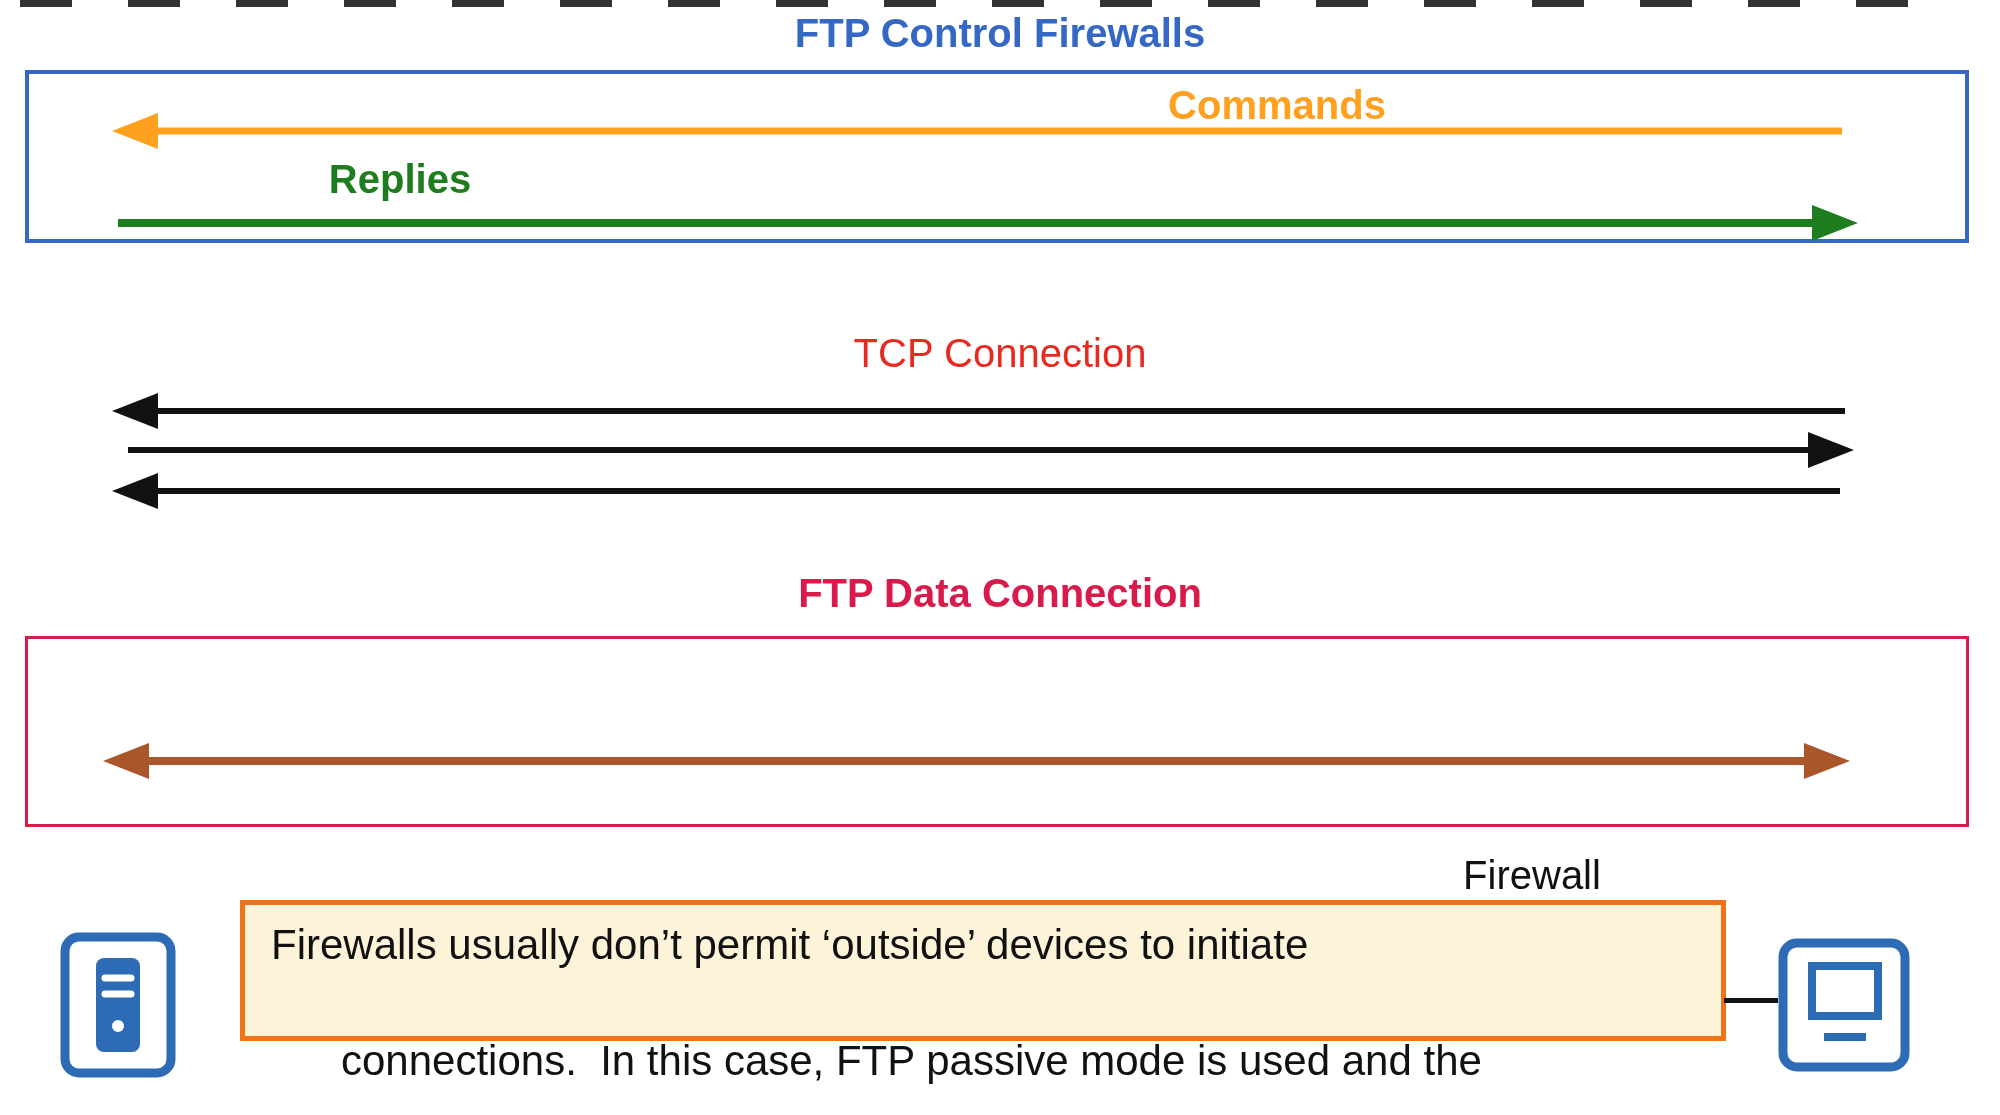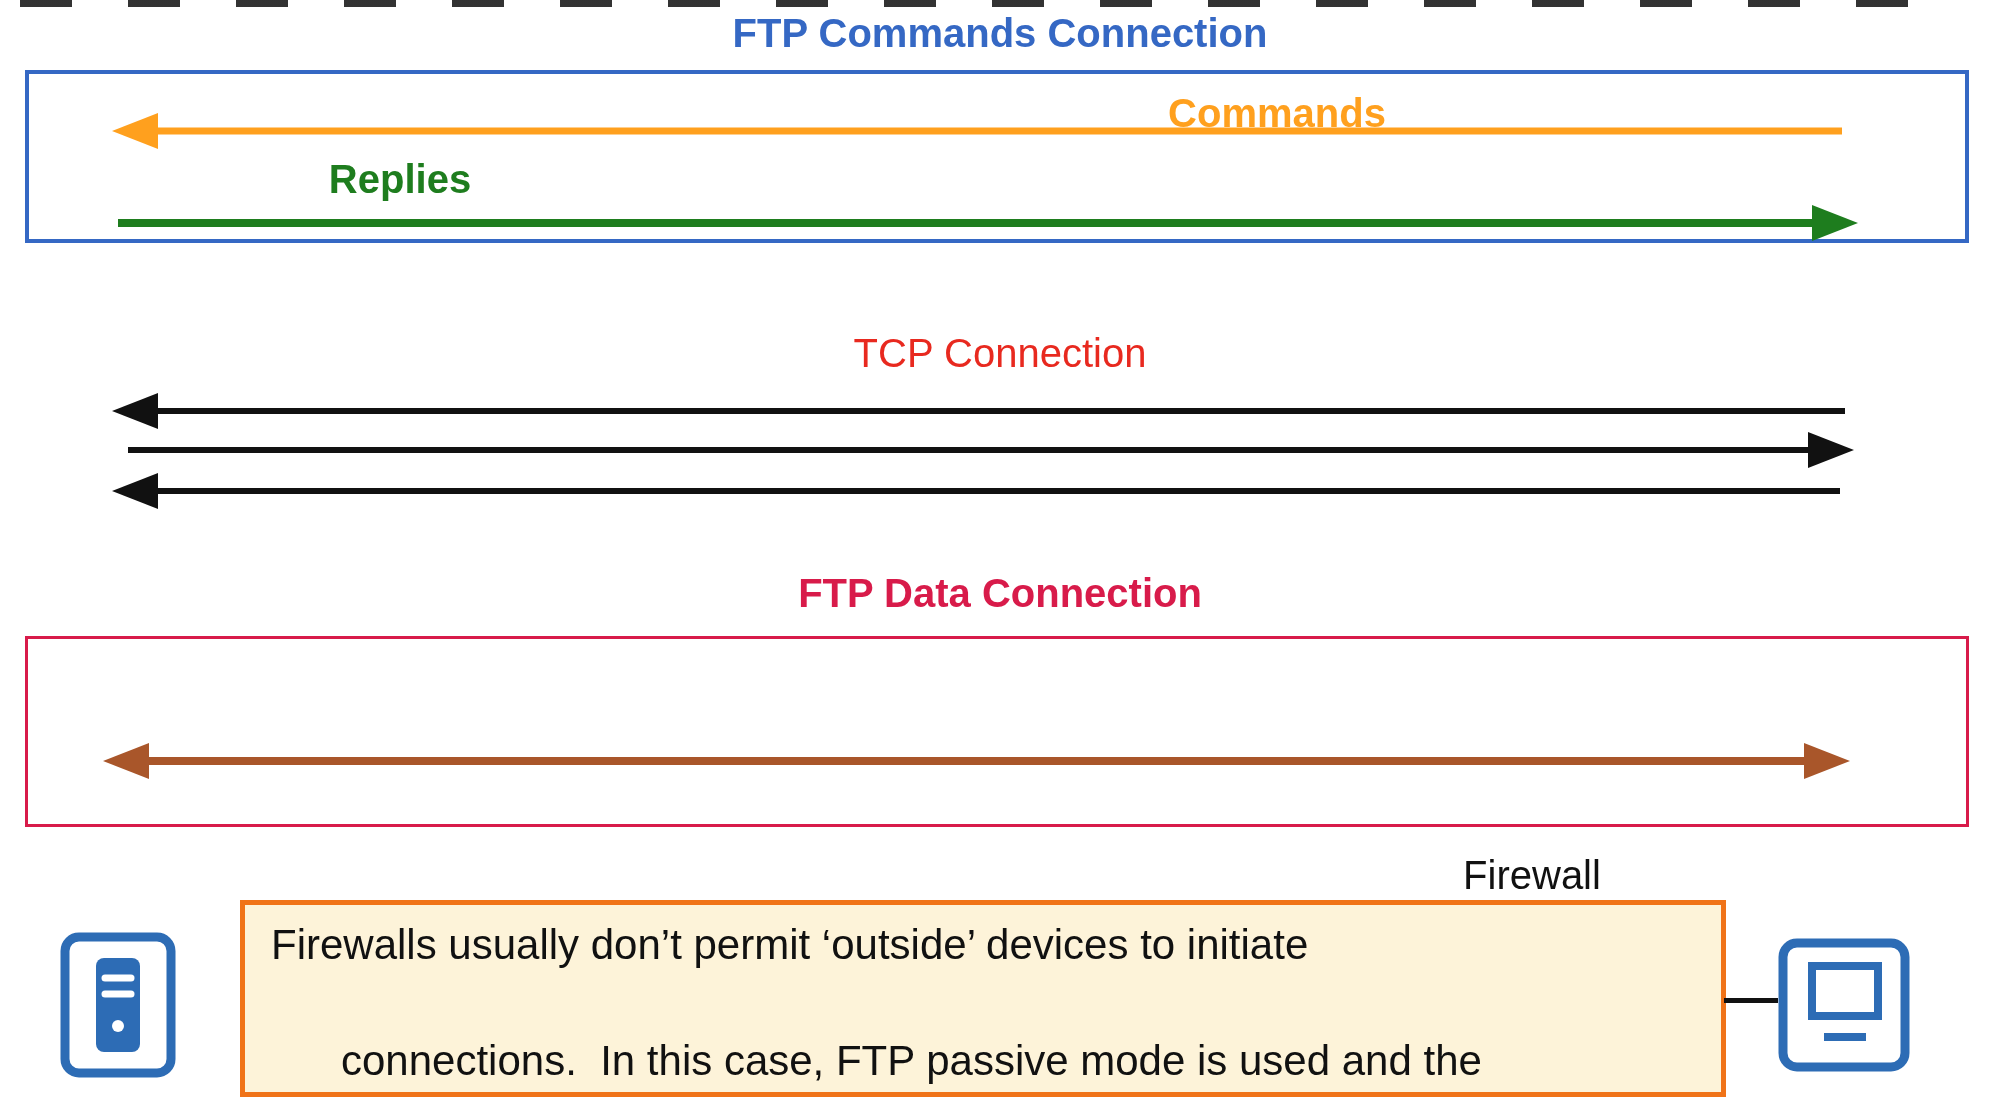--- a/index.html
+++ b/index.html
@@ -47,21 +47,21 @@
   .arrow-orange polygon { fill:   var(--orange, #ffa01e); }
   .arrow-green  line    { stroke: var(--green, #1e7d1e); }
   .arrow-green  polygon { fill:   var(--green, #1e7d1e); }
   .arrow-black  line    { stroke: var(--black, #111111); }
   .arrow-black  polygon { fill:   var(--black, #111111); }
   .arrow-brown  line    { stroke: var(--brown, #a9562a); }
   .arrow-brown  polygon { fill:   var(--brown, #a9562a); }
 
   .callout {
     position: absolute;
-    left: 240px; top: 900px; width: 1486px; height: 197px;
+    left: 240px; top: 900px; width: 1486px; height: 141px;
     background: var(--callout-bg, #fdf3d9);
     border: 5px solid var(--callout-border, #f07318);
     padding: 11px 20px 12px 26px;
     color: #111111;
     font-size: 42px;
     line-height: 58px;
   }
   .callout-line { white-space: pre-wrap; }
   .callout-line b { font-weight: 400; }
 
@@ -72,25 +72,25 @@
 
   svg.icon { position: absolute; display: block; }
 </style>
 </head>
 <body>
 
 <div class="canvas">
 
   <div class="top-artifact"></div>
 
-  <div class="title c-blue" style="left:1000px; top:10px;">FTP Commands Connection</div>
+  <div class="title c-blue" style="left:1000px; top:10px;">FTP Control Firewalls</div>
 
   <div class="box control" style="left:25px; top:70px; width:1944px; height:173px;"></div>
 
-  <div class="label c-orange" style="left:1277px; top:82px;margin-top:8px;">Commands</div>
+  <div class="label c-orange" style="left:1277px; top:82px;">Commands</div>
 
   <svg class="arrow arrow-orange" style="left:95px; top:108px;" width="1760" height="46">
     <polygon points="17,23 63,5 63,41"></polygon>
     <line x1="58" y1="23" x2="1747" y2="23" stroke-width="7"></line>
   </svg>
 
   <div class="label c-green" style="left:400px; top:156px;text-align:center;">Replies</div>
 
   <svg class="arrow arrow-green" style="left:110px; top:200px;" width="1760" height="46">
     <line x1="8" y1="23" x2="1702" y2="23" stroke-width="8"></line>

